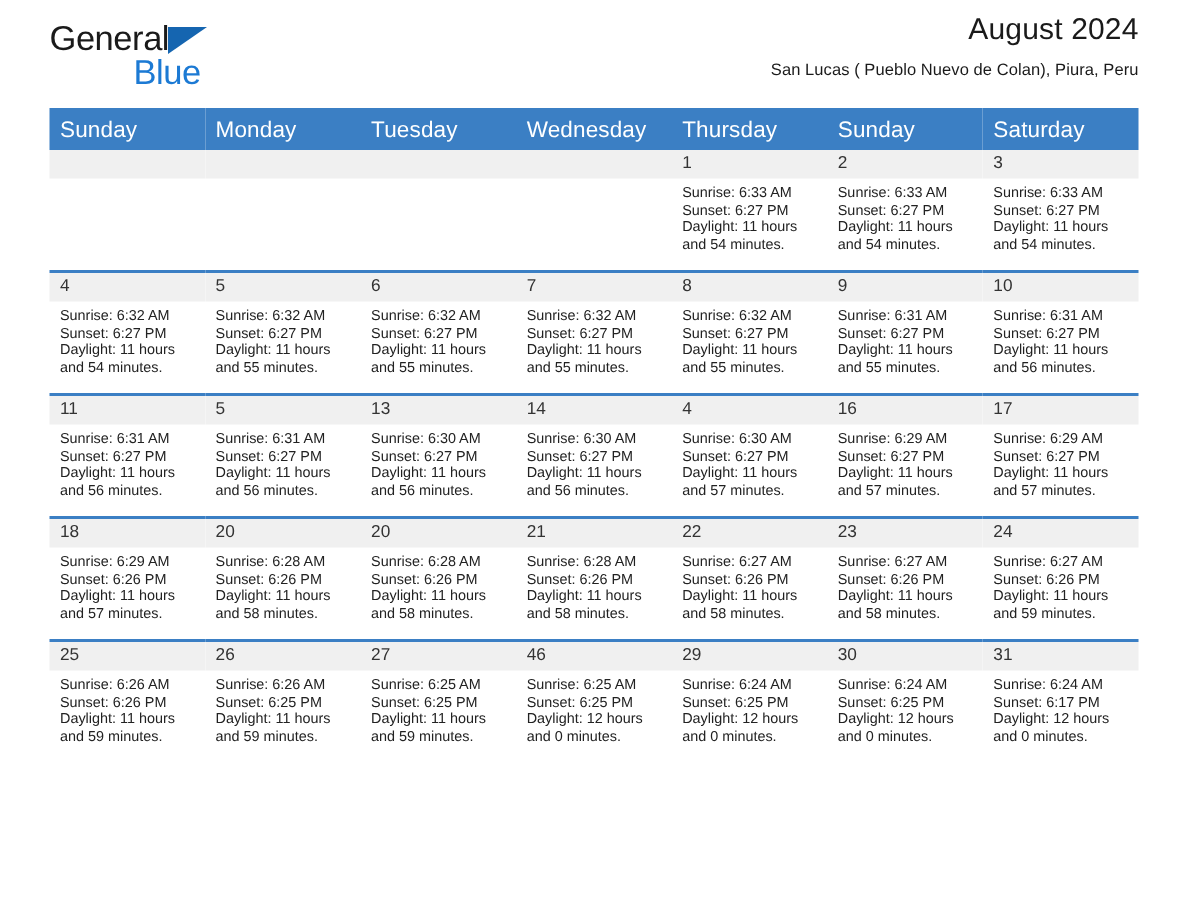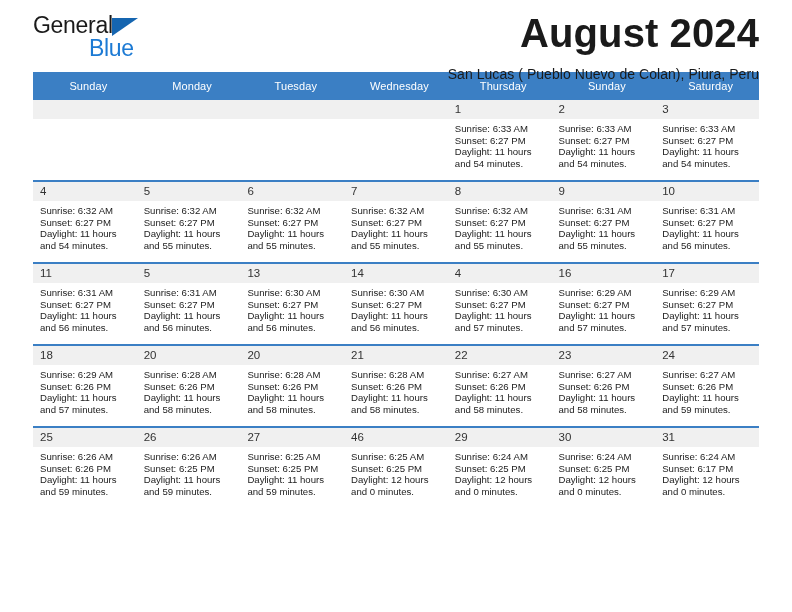--- a/index.html
+++ b/index.html
@@ -62,46 +62,46 @@
   }
 
   .title-block {
     position: absolute;
     right: 0;
     top: 0;
     text-align: right;
     width: 560px;
   }
   .cal-title {
-    font-size: 40px;
-    font-weight: bold;
+    font-size: 20px;
+    font-weight: normal;
     color: #1a1a1a;
     line-height: 1.25;
     margin: 8px 0 0 0;
     letter-spacing: 0.1px;
   }
   .cal-subtitle {
-    font-size: 14px;
+    font-size: 11px;
     color: #1a1a1a;
     margin: 8px 0 0 0;
     letter-spacing: 0.05px;
   }
 
   
   .calendar {
     width: 726px;
     border-collapse: collapse;
     table-layout: fixed;
   }
   .calendar th {
     background: #3b7fc4;
     color: #ffffff;
-    font-size: 11px;
+    font-size: 15px;
     font-weight: normal;
-    text-align: center;
+    text-align: left;
     padding: 5px 0 5px 7px;
     height: 18px;
     letter-spacing: 0.1px;
   }
   .calendar td {
     vertical-align: top;
     width: 103.7px;
     height: 80px;
     padding: 0;
     border-top: 2px solid #3b7fc4;

